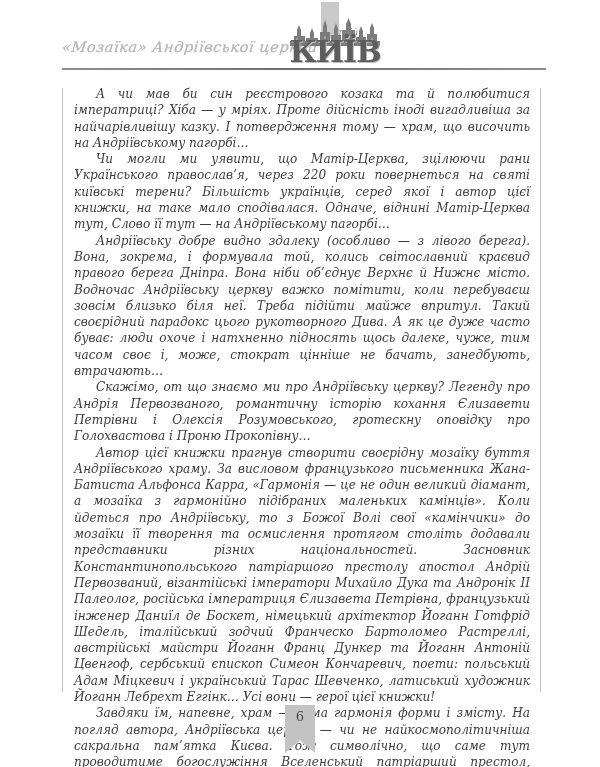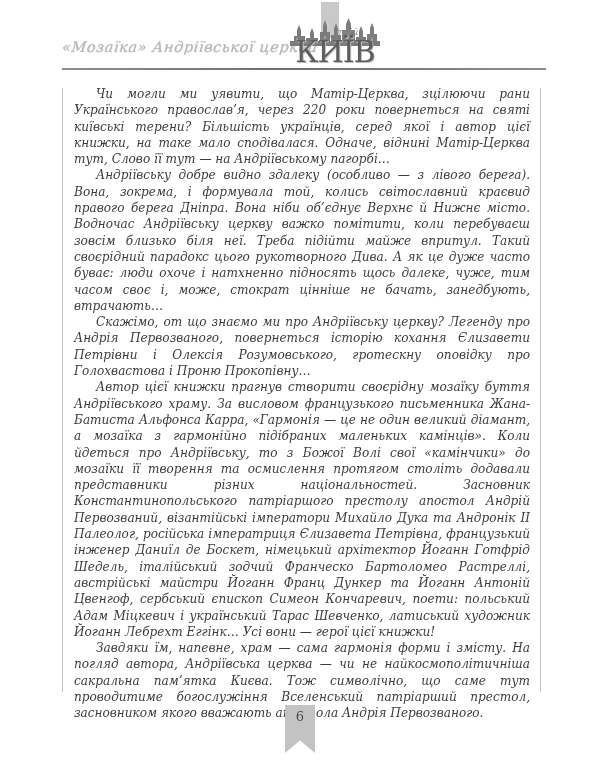--- a/index.html
+++ b/index.html
@@ -80,21 +80,21 @@
     width: 94px;
     height: 36px;
   }
   .logo-word-text {
     position: absolute;
     left: 0;
     top: 0;
     width: 94px;
     text-align: center;
     font-family: "DejaVu Serif", serif;
-    font-weight: normal;
+    font-weight: bold;
     font-size: 30px;
     line-height: 32px;
     color: #5d5d5d;
     letter-spacing: -1px;
     text-shadow: 1px 1px 0 #bdbdbd;
   }
   .logo-tag {
     position: absolute;
     left: 12px;
     top: -9px;
@@ -210,23 +210,24 @@
       </div>
     </div>
 
     <div class="header-rule"></div>
   </div>
 
   <div class="rule-left"></div>
   <div class="rule-right"></div>
 
   <div class="body-col">
+    <p class="para">А чи мав би син реєстрового козака та й полюбитися імператриці? Хіба — у мріях. Проте дійсність іноді вигадливіша за найчарівливішу казку. І потвердження тому — храм, що височить на Андріївському пагорбі…</p>
     <p class="para">Чи могли ми уявити, що Матір-Церква, зцілюючи рани Українського православ’я, через 220 роки повернеться на святі київські терени? Більшість українців, серед якої і автор цієї книжки, на таке мало сподівалася. Одначе, віднині Матір-Церква тут, Слово її тут — на Андріївському пагорбі…</p>
     <p class="para">Андріївську добре видно здалеку (особливо — з лівого берега). Вона, зокрема, і формувала той, колись світославний краєвид правого берега Дніпра. Вона ніби об’єднує Верхнє й Нижнє місто. Водночас Андріївську церкву важко помітити, коли перебуваєш зовсім близько біля неї. Треба підійти майже впритул. Такий своєрідний парадокс цього рукотворного Дива. А як це дуже часто буває: люди охоче і натхненно підносять щось далеке, чуже, тим часом своє і, може, стократ цінніше не бачать, занедбують, втрачають…</p>
-    <p class="para">Скажімо, от що знаємо ми про Андріївську церкву? Легенду про Андрія Первозваного, повернеться історію кохання Єлизавети Петрівни і Олексія Розумовського, гротескну оповідку про Голохвастова і Проню Прокопівну…</p>
+    <p class="para">Скажімо, от що знаємо ми про Андріївську церкву? Легенду про Андрія Первозваного, романтичну історію кохання Єлизавети Петрівни і Олексія Розумовського, гротескну оповідку про Голохвастова і Проню Прокопівну…</p>
     <p class="para">Автор цієї книжки прагнув створити своєрідну мозаїку буття Андріївського храму. За висловом французького письменника Жана-Батиста Альфонса Карра, «Гармонія — це не один великий діамант, а мозаїка з гармонійно підібраних маленьких камінців». Коли йдеться про Андріївську, то з Божої Волі свої «камінчики» до мозаїки її творення та осмислення протягом століть додавали представники різних національностей. Засновник Константинопольського патріаршого престолу апостол Андрій Первозваний, візантійські імператори Михайло Дука та Андронік ІІ Палеолог, російська імператриця Єлизавета Петрівна, французький інженер Даниїл де Боскет, німецький архітектор Йоганн Готфрід Шедель, італійський зодчий Франческо Бартоломео Растреллі, австрійські майстри Йоганн Франц Дункер та Йоганн Антоній Цвенгоф, сербський єпископ Симеон Кончаревич, поети: польський Адам Міцкевич і український Тарас Шевченко, латиський художник Йоганн Лебрехт Еггінк… Усі вони — герої цієї книжки!</p>
     <p class="para last-line-free">Завдяки їм, напевне, храм — сама гармонія форми і змісту. На погляд автора, Андріївська церква — чи не найкосмополітичніша сакральна пам’ятка Києва. Тож символічно, що саме тут проводитиме богослужіння Вселенський патріарший престол, засновником якого вважають апостола Андрія Первозваного.</p>
   </div>
 
   <div class="footer">
     <div class="bookmark">
       <div class="bookmark-body"></div>
       <div class="bookmark-num">6</div>
     </div>
   </div>

